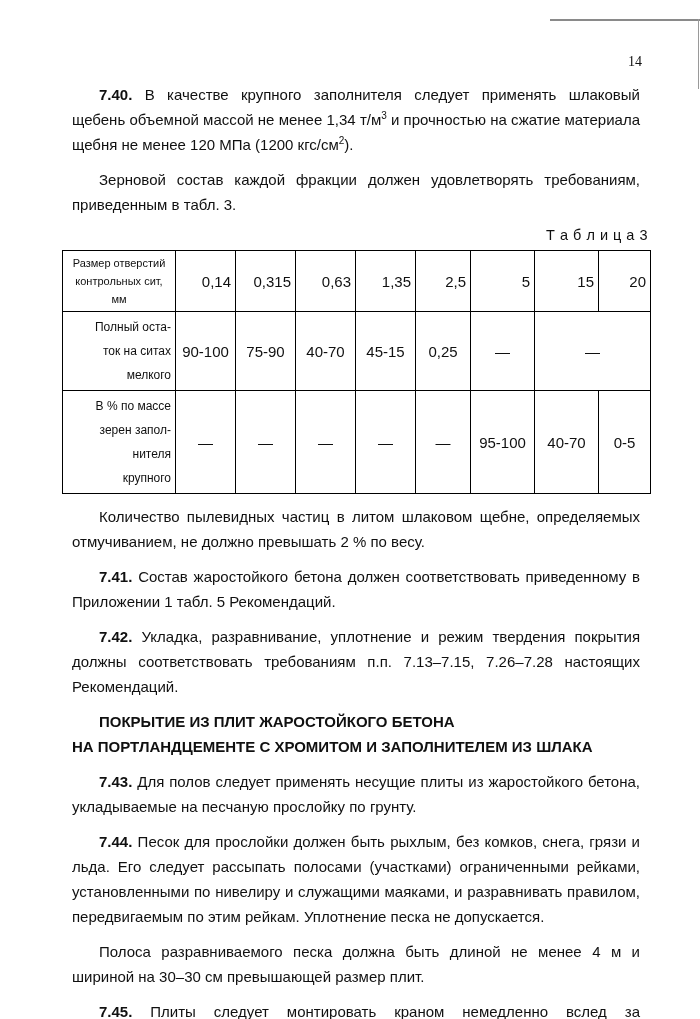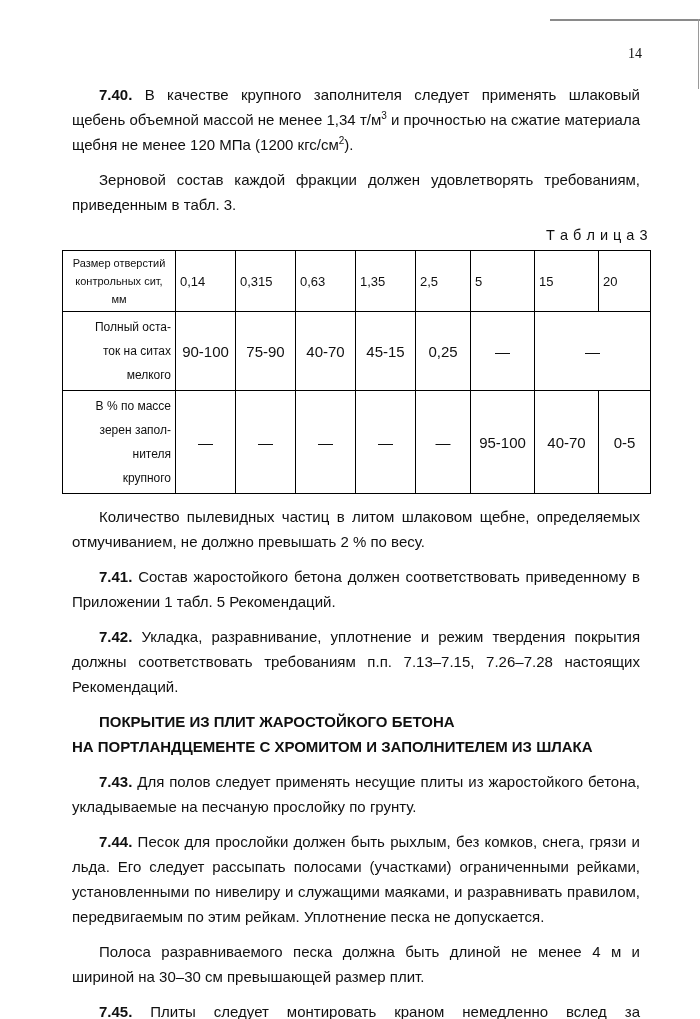--- a/index.html
+++ b/index.html
@@ -14,21 +14,21 @@
   }
   .scan-line-h {
     position: absolute; top: 19px; right: 0; width: 150px; height: 2px;
     background: #8a8a8a;
   }
   .scan-line-v {
     position: absolute; top: 19px; right: 1px; width: 1px; height: 70px;
     background: #9a9a9a;
   }
   .page-number {
-    position: absolute; top: 46px; right: 58px;
+    position: absolute; top: 54px; right: 58px;
     font-family: "Liberation Serif", serif;
     font-size: 14px;
   }
   .content {
     position: absolute; left: 62px; top: 72px; width: 588px;
   }
   p.para {
     margin: 10px;
     font-size: 15px;
     line-height: 25px;
@@ -56,22 +56,22 @@
     font-weight: normal;
   }
   .corner-cell {
     font-size: 11px;
     line-height: 18px;
     text-align: center;
     vertical-align: middle;
     white-space: pre-line;
   }
   .size-cell {
-    font-size: 13px;
-    text-align: left;
+    font-size: 15px;
+    text-align: right;
     vertical-align: middle;
   }
   .row-label {
     font-size: 12px;
     line-height: 24px;
     text-align: right;
     vertical-align: top;
     white-space: pre-wrap;
     padding-left: 6px;
   }

